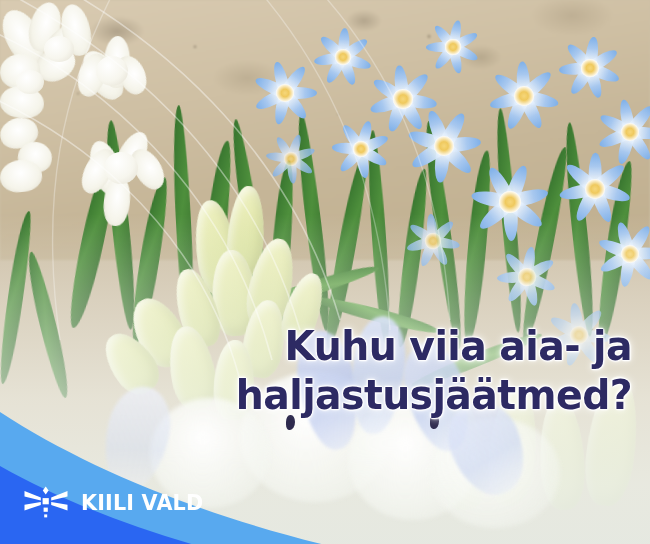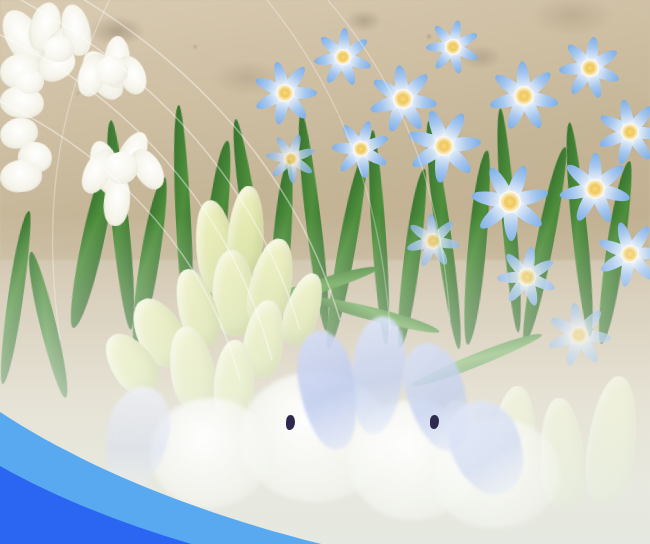--- a/index.html
+++ b/index.html
@@ -481,20 +481,47 @@
         <path d="M -80 70 C 80 120, 200 230, 240 380"></path>
       </g>
       <g fill="none" stroke="#ffffff" stroke-opacity="0.30" stroke-width="1.4">
         <path d="M 250 -20 C 330 70, 380 180, 390 330"></path>
         <path d="M 300 -30 C 390 60, 440 170, 450 320"></path>
         <path d="M 120 -20 C 60 90, 40 200, 60 340"></path>
       </g>
     </svg>
   </div>
 
+  <div class="title-wrap">
+    <span class="title-line">Kuhu viia aia- ja</span>
+    <span class="title-line">haljastusjäätmed?</span>
+  </div>
 
   <svg class="waves" viewBox="0 0 650 230" preserveAspectRatio="none">
     <path fill="#58a9ef" d="M 0 98 C 150 196, 380 262, 650 280 L 650 230 L 0 230 Z"></path>
     <path fill="#2a66f2" d="M 0 152 C 160 242, 400 290, 650 292 L 650 230 L 0 230 Z"></path>
   </svg>
 
+  <div class="logo">
+    <svg class="logo-mark" viewBox="0 0 44 33">
+      <g fill="#ffffff">
+
+        <path d="M 0.5 5.0 L 16.8 11.6 L 16.8 14.6 L 0.5 10.6 Z"></path>
+
+        <path d="M 0.5 18.8 L 16.8 16.1 L 16.8 19.1 L 0.5 24.4 Z"></path>
+
+        <path d="M 43.5 5.0 L 27.2 11.6 L 27.2 14.6 L 43.5 10.6 Z"></path>
+
+        <path d="M 43.5 18.8 L 27.2 16.1 L 27.2 19.1 L 43.5 24.4 Z"></path>
+
+        <rect x="18.6" y="12.1" width="6.2" height="6.2"></rect>
+
+        <path d="M 21.7 0.6 L 24.6 4.6 L 21.7 8.6 L 18.8 4.6 Z"></path>
+
+        <rect x="19.6" y="21.6" width="4.2" height="4.2"></rect>
+
+        <rect x="20.2" y="28.4" width="3.0" height="3.0"></rect>
+      </g>
+    </svg>
+    <span class="logo-text">KIILI VALD</span>
+  </div>
 
 </div>
 
 </body></html>

